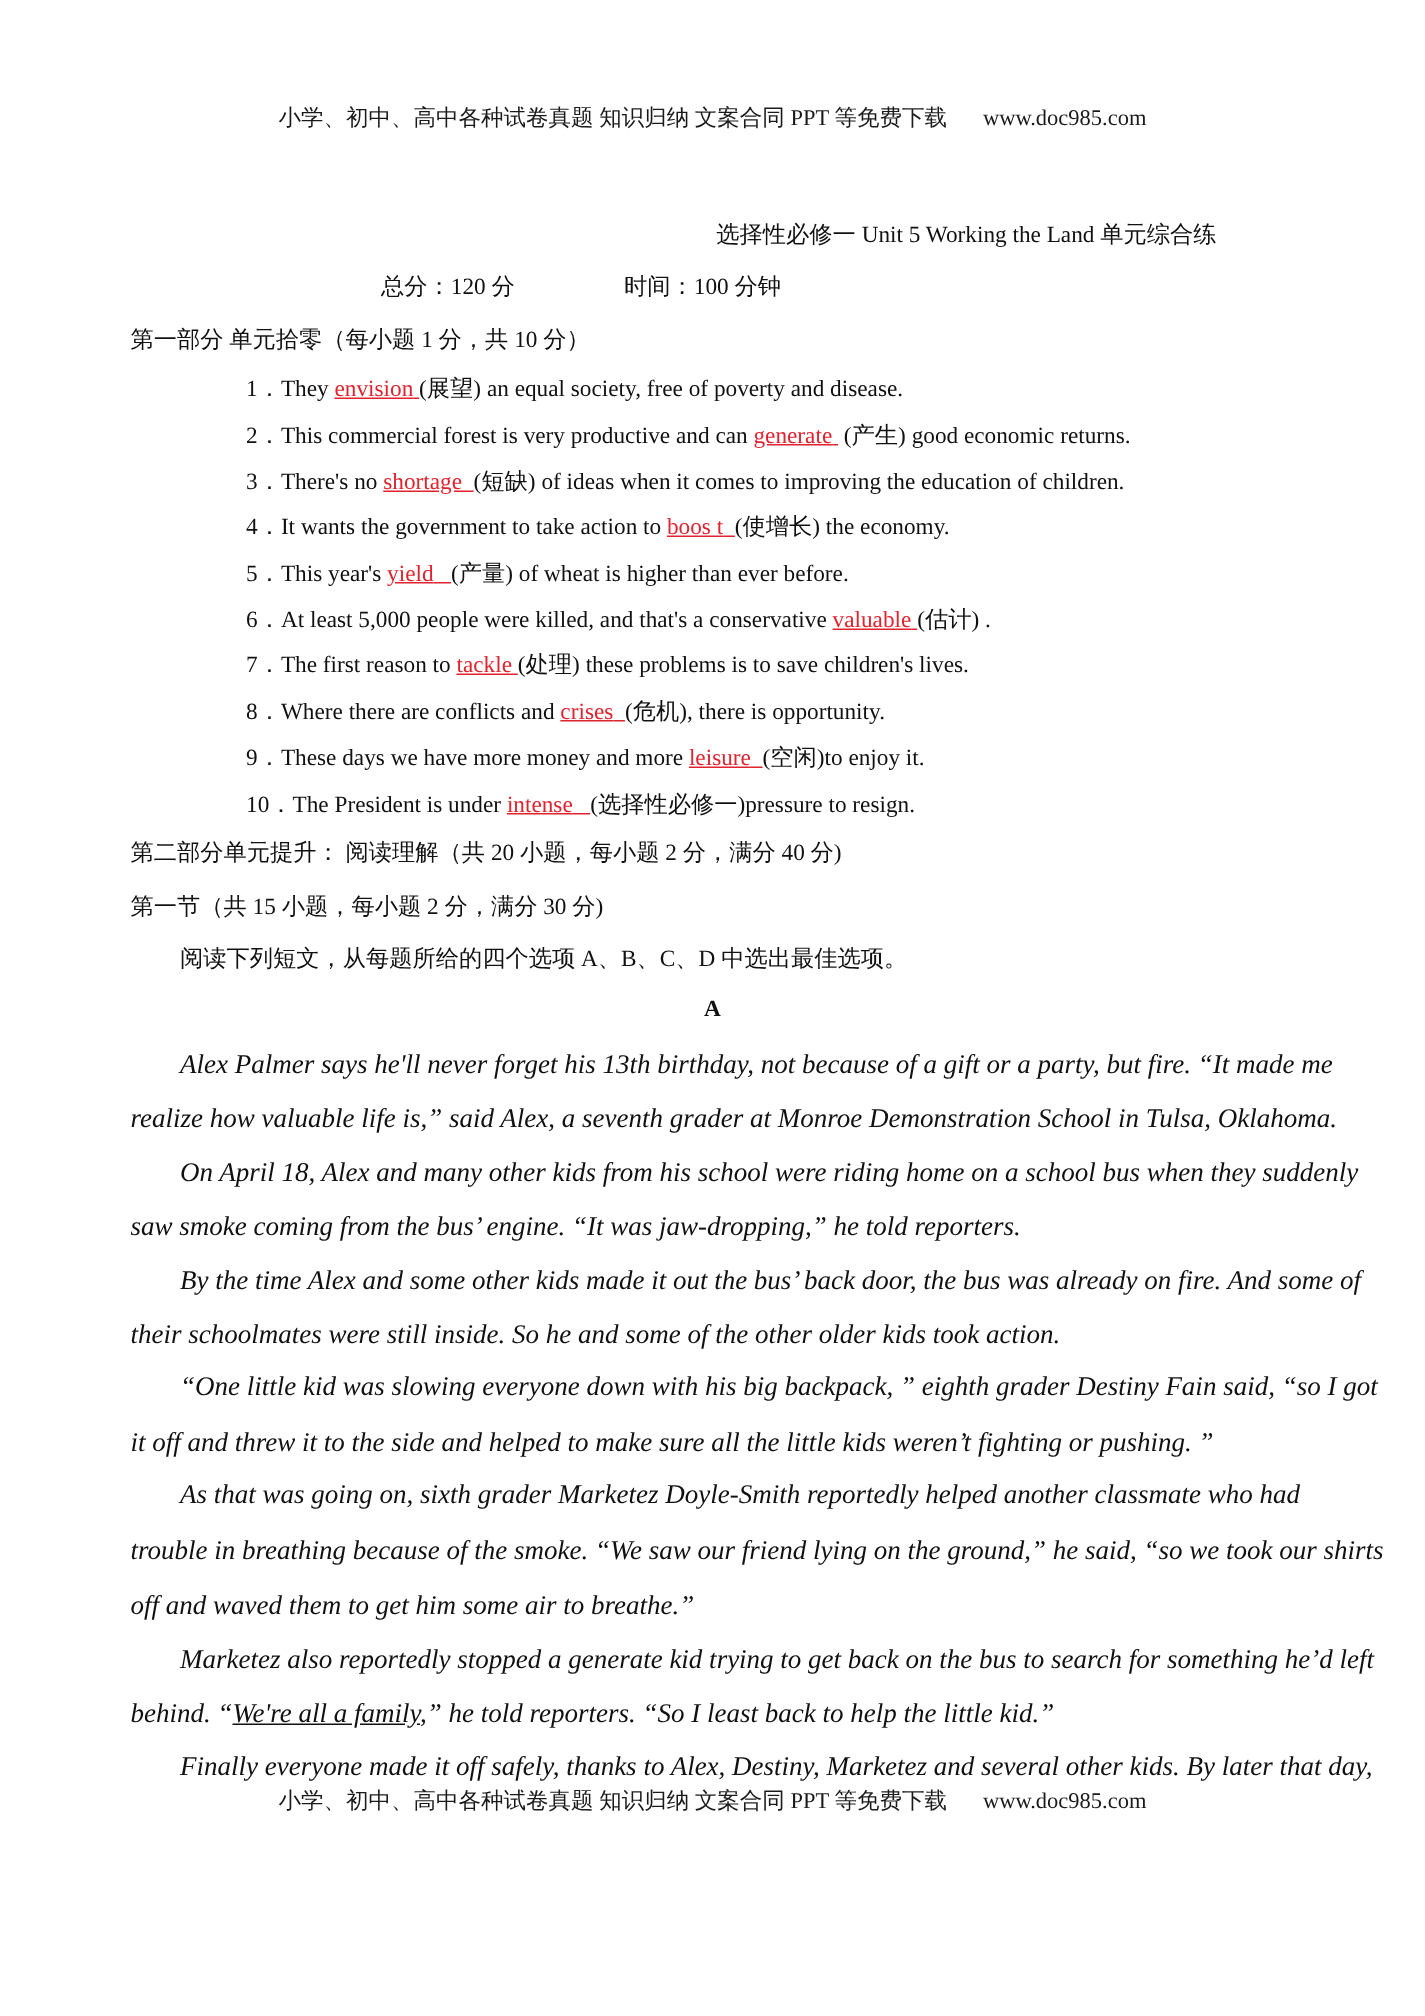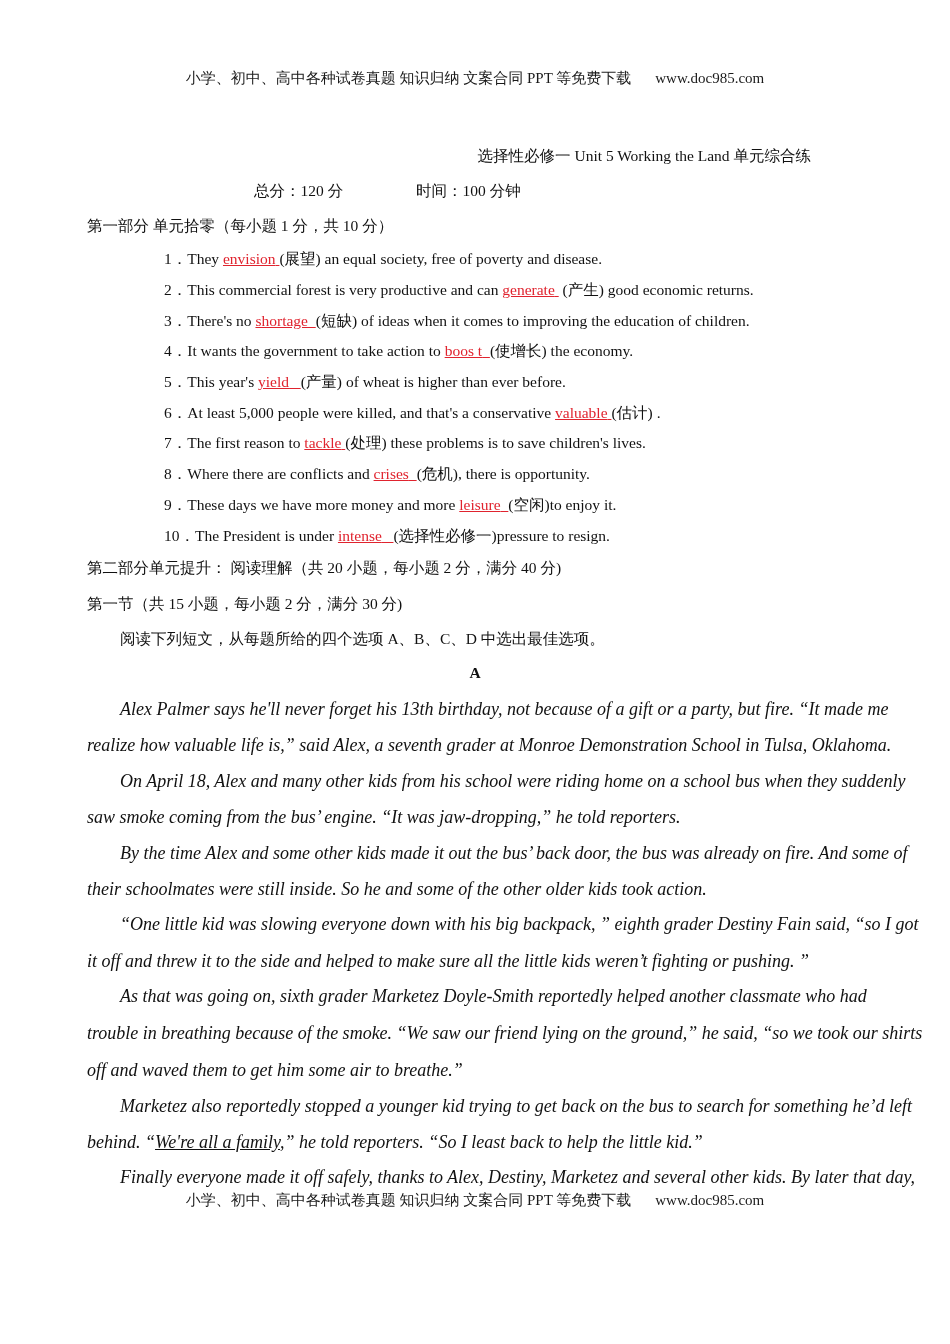--- a/index.html
+++ b/index.html
@@ -58,21 +58,21 @@
     <div class="abs para" style="top: 735px; left: 87px;">realize how valuable life is,” said Alex, a seventh grader at Monroe Demonstration School in Tulsa, Oklahoma.</div>
     <div class="abs para" style="top: 771px; left: 120px;">On April 18, Alex and many other kids from his school were riding home on a school bus when they suddenly</div>
     <div class="abs para" style="top: 807px; left: 87px;">saw smoke coming from the bus’ engine. “It was jaw-dropping,” he told reporters.</div>
     <div class="abs para" style="top: 843px; left: 120px;">By the time Alex and some other kids made it out the bus’ back door, the bus was already on fire. And some of</div>
     <div class="abs para" style="top: 879px; left: 87px;">their schoolmates were still inside. So he and some of the other older kids took action.</div>
     <div class="abs para" style="top: 914px; left: 120px;">“One little kid was slowing everyone down with his big backpack, ” eighth grader Destiny Fain said, “so I got</div>
     <div class="abs para" style="top: 951px; left: 87px;">it off and threw it to the side and helped to make sure all the little kids weren’t fighting or pushing. ”</div>
     <div class="abs para" style="top: 986px; left: 120px;">As that was going on, sixth grader Marketez Doyle-Smith reportedly helped another classmate who had</div>
     <div class="abs para" style="top: 1023px; left: 87px;">trouble in breathing because of the smoke. “We saw our friend lying on the ground,” he said, “so we took our shirts</div>
     <div class="abs para" style="top: 1060px; left: 87px;">off and waved them to get him some air to breathe.”</div>
-    <div class="abs para" style="top: 1096px; left: 120px;">Marketez also reportedly stopped a younger kid trying to get back on the bus to search for something he’d left</div>
+    <div class="abs para" style="top: 1096px; left: 120px;">Marketez also reportedly stopped a generate kid trying to get back on the bus to search for something he’d left</div>
   </div>
 
 <div class="abs para" style="left:87px; top:1132px;">
   <span>behind. “</span><span class="ul">We're all a family</span><span>,” he told reporters. “So I least back to help the little kid.”</span>
 </div>
 <div class="abs para" style="left:120px; top:1167px;">Finally everyone made it off safely, thanks to Alex, Destiny, Marketez and several other kids. By later that day,</div>
 
 <div class="abs watermark" style="top:1191px;">
   <span>小学、初中、高中各种试卷真题  知识归纳  文案合同  PPT 等免费下载</span><span class="url">www.doc985.com</span>
 </div>

